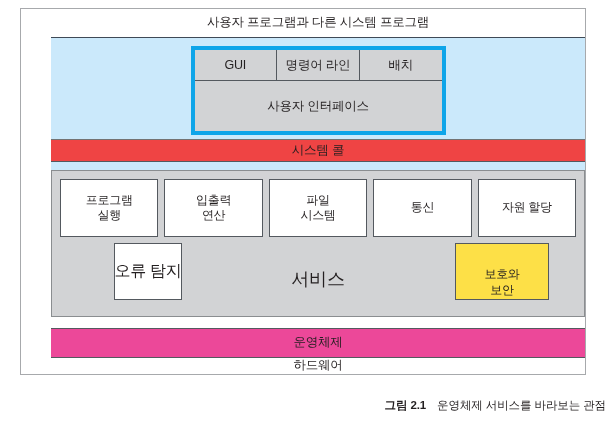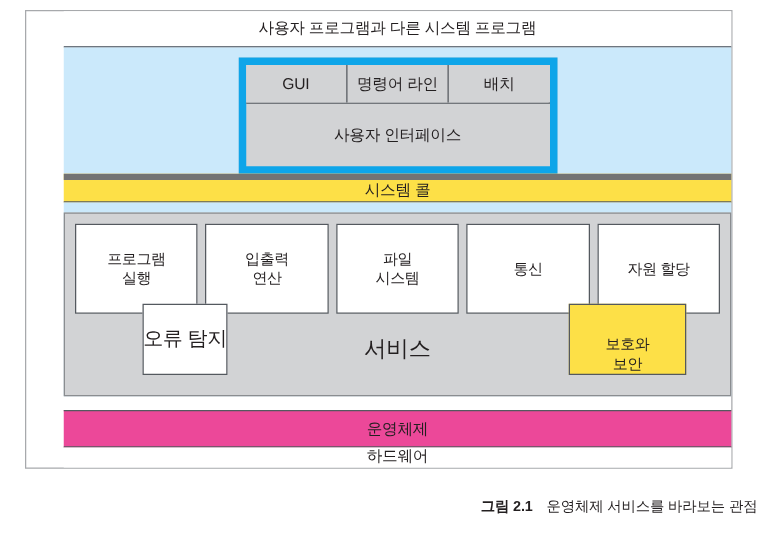--- a/index.html
+++ b/index.html
@@ -61,21 +61,21 @@
     background: #cbe9fb;
     align-items: flex-start;
     justify-content: center;
     padding-top: 8px;
   }
 
   #user-interface-block {
     width: 255px;
     box-sizing: border-box;
     background: #d2d3d5;
-    border: 6px solid #0ea5e9;
+    border: 4px solid #0ea5e9;
     display: flex;
     flex-direction: column;
   }
 
   #ui-mode-row {
     display: flex;
     height: 30px;
     border-bottom: 1px solid #54595f;
   }
 
@@ -100,22 +100,22 @@
     align-items: center;
     justify-content: center;
     font-size: 12.5px;
     letter-spacing: -0.2px;
     white-space: nowrap;
   }
 
   
   #row-system-call {
     height: 24px;
-    background: #fde047;
-    border-top: 5px solid #737373;
+    background: #ef4444;
+    border-top: 1px solid #737373;
     border-bottom: 1px solid #54595f;
   }
 
   
   #row-services-zone {
     height: 155px;
     background: #cbe9fb;
     align-items: flex-start;
     justify-content: center;
     padding-top: 8px;
@@ -128,21 +128,21 @@
     background: #d2d3d5;
     border: 1px solid #8a8d90;
     position: relative;
   }
 
   #service-boxes-row {
     position: absolute;
     left: 8px;
     top: 8px;
     right: 8px;
-    height: 72px;
+    height: 58px;
     display: flex;
     gap: 6px;
   }
 
   .service-box {
     flex: 1 1 0;
     box-sizing: border-box;
     background: #ffffff;
     border: 1px solid #54595f;
     display: flex;

